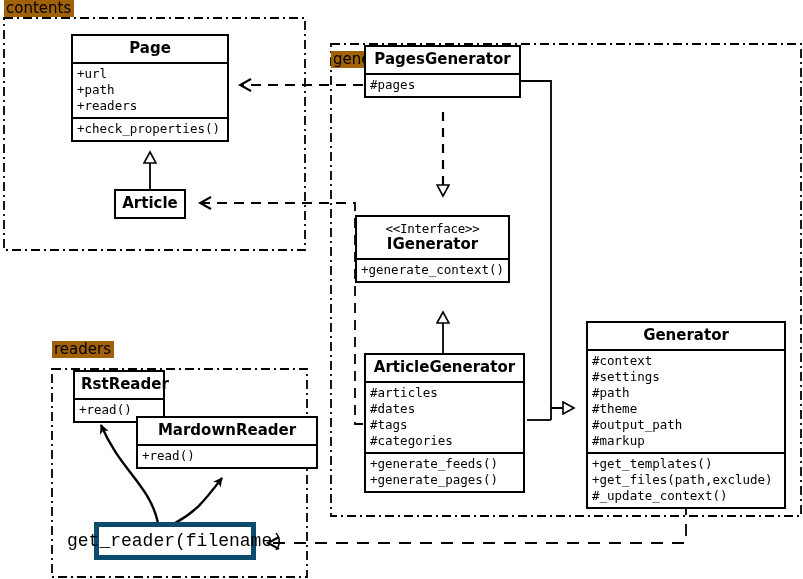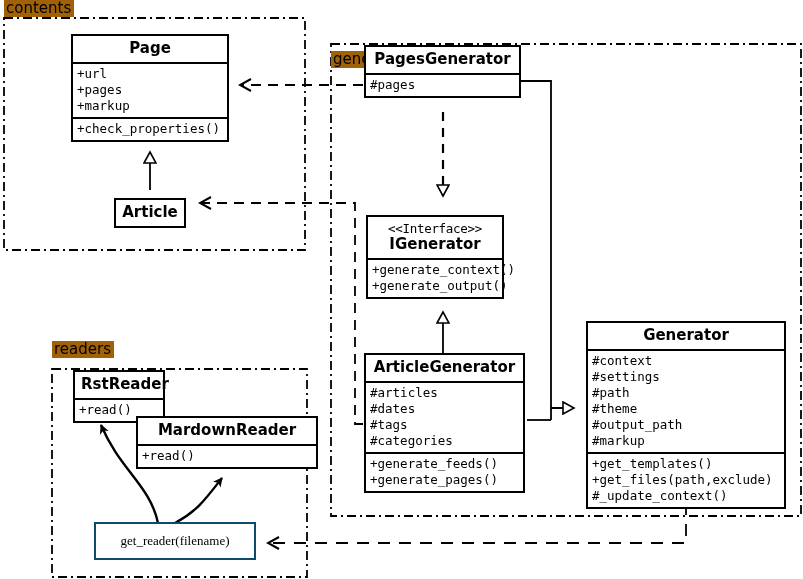--- a/index.html
+++ b/index.html
@@ -33,24 +33,24 @@
     padding:2px 10px 3px 4px;
     font-family:"DejaVu Sans Mono", monospace;
     font-size:12.5px;line-height:16px;
     white-space:nowrap;
   }
   .umlbox .compartment div{white-space:nowrap;}
 
   
   .funcbox{
     position:absolute;box-sizing:border-box;
-    border:2px solid #0c4a6e;background:#fff;
+    border:5px solid #0c4a6e;background:#fff;
     display:flex;align-items:center;justify-content:center;
-    font-family:Liberation Serif, serif;
-    font-size:13px;
+    font-family:Liberation Mono, monospace;
+    font-size:18px;
   }
 
   
   .pkglabel{
     position:absolute;
     font-family:"DejaVu Sans", sans-serif;
     font-size:15px;line-height:17px;
     color:#000;background:#a16207;
     padding:0 3px 0 2px;
     white-space:nowrap;
@@ -126,47 +126,46 @@
   </svg>
 
   <div class="pkglabel" style="left:4px;top:0px;">contents</div>
   <div class="pkglabel" style="left:331px;top:27px;margin-top:24px;">generators</div>
   <div class="pkglabel" style="left:52px;top:341px;">readers</div>
 
   <div class="umlbox" style="left:71px;top:34px;width:158px;">
     <div class="title">Page</div>
     <div class="compartment">
       <div>+url</div>
-      <div>+pages</div>
-      <div>+markup</div>
+      <div>+path</div>
+      <div>+readers</div>
     </div>
     <div class="compartment">
       <div>+check_properties()</div>
     </div>
   </div>
 
-  <div class="umlbox" style="left:114px;top:198px;width:72px;">
+  <div class="umlbox" style="left:114px;top:189px;width:72px;">
     <div class="title">Article</div>
   </div>
 
   <div class="umlbox" style="left:364px;top:45px;width:157px;">
     <div class="title">PagesGenerator</div>
     <div class="compartment">
       <div>#pages</div>
     </div>
   </div>
 
-  <div class="umlbox" style="left:366px;top:215px;width:138px;">
+  <div class="umlbox" style="left:355px;top:215px;width:155px;">
     <div class="title">
       <span class="stereotype">&lt;&lt;Interface&gt;&gt;</span>
       <span>IGenerator</span>
     </div>
     <div class="compartment">
       <div>+generate_context()</div>
-      <div>+generate_output()</div>
     </div>
   </div>
 
   <div class="umlbox" style="left:586px;top:321px;width:200px;">
     <div class="title">Generator</div>
     <div class="compartment">
       <div>#context</div>
       <div>#settings</div>
       <div>#path</div>
       <div>#theme</div>

